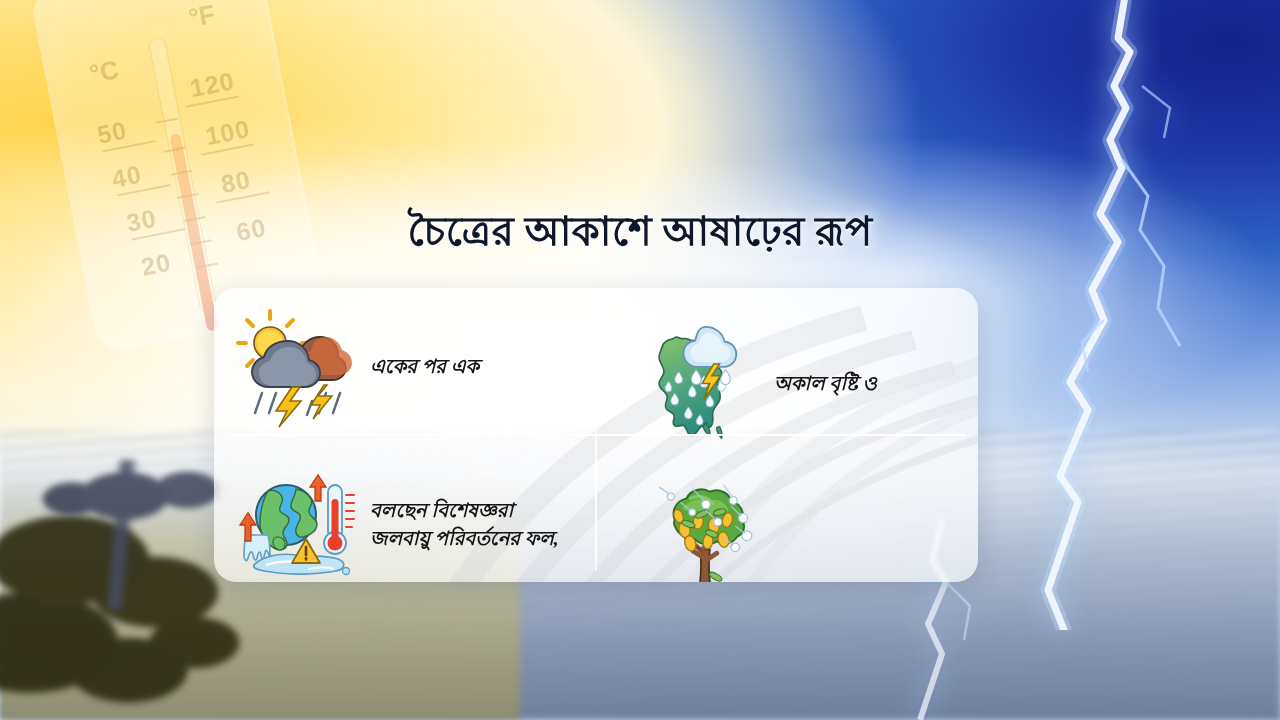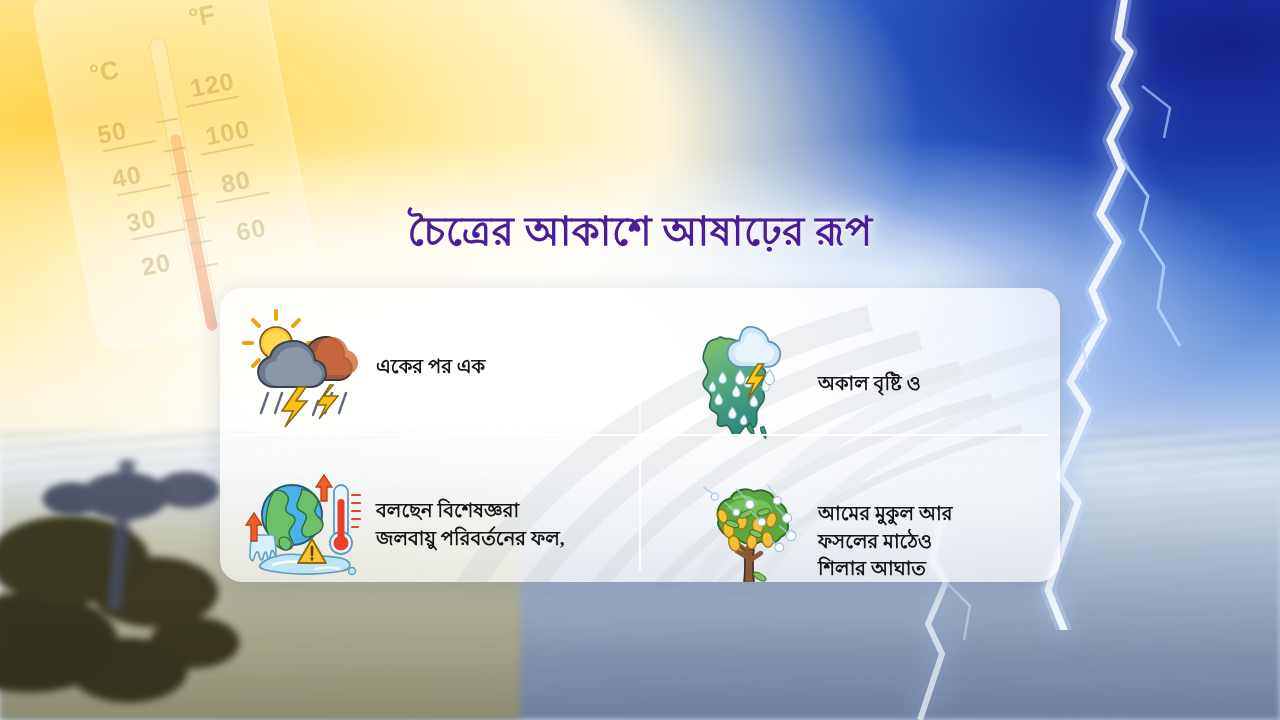--- a/index.html
+++ b/index.html
@@ -98,33 +98,34 @@
   .tunit { position:absolute; font-size:26px; font-weight:700; color:rgba(150,122,52,.62); }
 
   
   .bolt { position:absolute; filter:drop-shadow(0 0 14px rgba(170,205,255,.95)); }
   .bolt svg { display:block; }
 
   
   .title {
     position:absolute; left:0; right:0; top:200px; text-align:center;
     font-size:40px; font-weight:700; letter-spacing:.5px;
-    color:#4c1d95;
+    color:#0f172a;
     text-shadow:0 0 12px rgba(255,255,255,.95), 0 0 26px rgba(255,255,255,.8), 0 2px 0 rgba(255,255,255,.6);
     font-family:"Liberation Serif", "DejaVu Serif", serif;
   }
 
   
   .panel {
-    position:absolute; left:220px; top:288px; width:840px; height:294px;
+    position:absolute; left:214px; top:288px; width:764px; height:294px;
     border-radius:22px; overflow:hidden;
     background:
       radial-gradient(120% 140% at 50% 50%, rgba(255,255,255,.80) 0%, rgba(255,255,255,.66) 60%, rgba(255,255,255,.58) 100%);
     box-shadow:0 6px 26px rgba(40,60,95,.18);
     backdrop-filter:blur(2px);
+    font-style:italic;
   }
   
   .swirl { position:absolute; inset:-40px; opacity:.5; }
   .swirl svg { display:block; }
 
   .grid {
     position:absolute; inset:0; display:grid;
     grid-template-columns:1fr 1fr; grid-template-rows:1fr 1fr;
   }
   .cell { position:relative; display:flex; align-items:center; padding:0 6px 0 14px; gap:10px; }
@@ -373,25 +374,20 @@
                 <circle cx="92" cy="70" r="4.4"></circle>
                 <circle cx="74" cy="44" r="4"></circle>
                 <circle cx="48" cy="34" r="3.4"></circle>
               </g>
               <g stroke="#a9c9e0" stroke-width="1.5" opacity=".85">
                 <path d="M14 8l10 7M48 10l12 12M80 6l9 12M88 28l10 10M92 48l10 8M80 60l10 8M62 32l10 10M36 24l10 8"></path>
               </g>
             </g>
           </svg>
         </div>
-        <div class="txt">
-          <span>আমের মুকুল আর</span>
-          <span>ফসলের মাঠেও</span>
-          <span>শিলার আঘাত</span>
-        </div>
       </div>
 
     </div>
 
     <div class="div-h"></div>
     <div class="div-v"></div>
   </div>
 
 </div>
 

